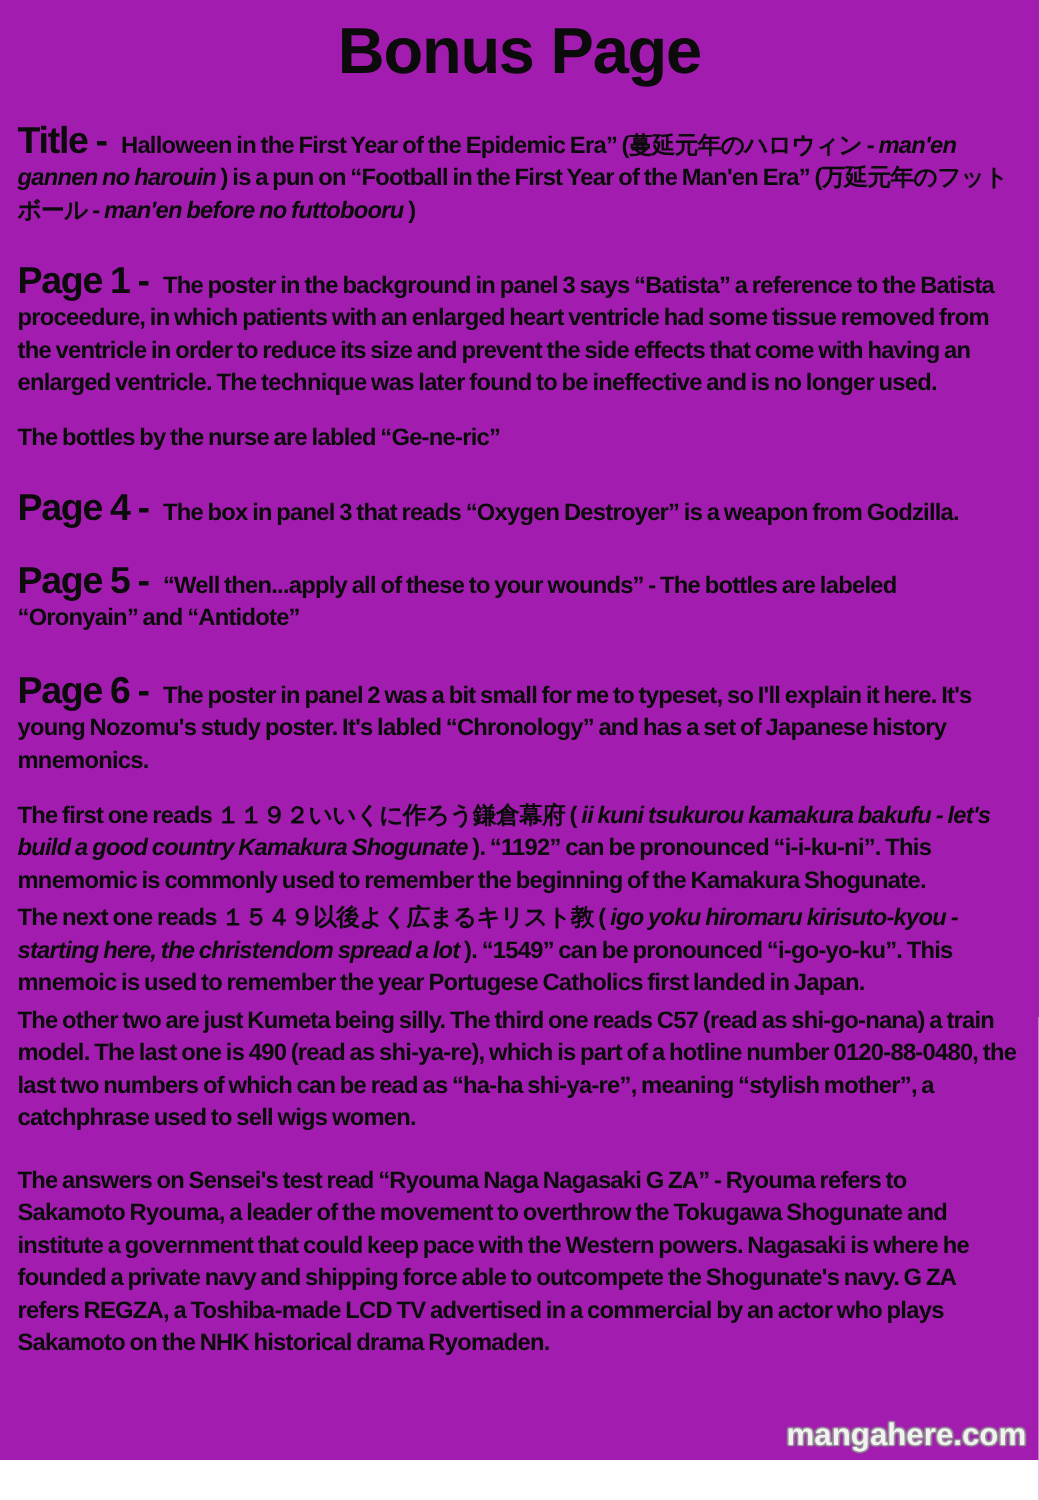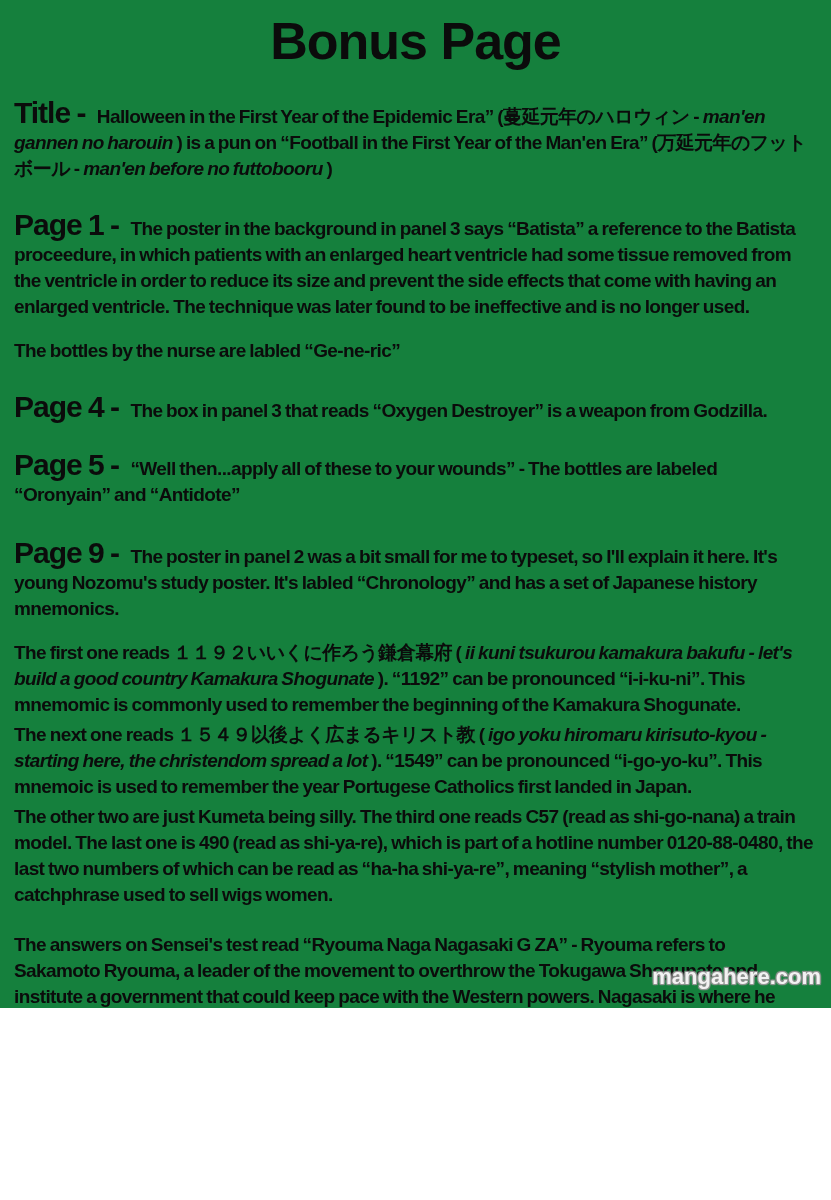--- a/index.html
+++ b/index.html
@@ -1,21 +1,21 @@
 <!DOCTYPE html>
 <html><head>
 <meta charset="utf-8">
 <style>
   * { box-sizing: border-box; }
   html, body { margin: 0; padding: 0; background: #ffffff; }
   .page {
     position: relative;
     width: 831px;
-    height: 1008px;
-    background: #15803d;
+    height: 1168px;
+    background: #a21caf;
     color: #0b0b0b;
     font-family: "Liberation Sans", "DejaVu Sans", sans-serif;
     font-weight: 700;
     overflow: hidden;
   }
   .main-title {
     margin: 0;
     padding-top: 10px;
     text-align: center;
     font-size: 52px;
@@ -41,22 +41,22 @@
   .it { font-style: italic; }
   .g14 { margin-top: 4px; }
   .g18 { margin-top: 18px; }
   .g24 { margin-top: 24px; }
   .g28 { margin-top: 28px; }
   .g30 { margin-top: 30px; }
   .g32 { margin-top: 32px; }
   .watermark {
     position: absolute;
     right: 10px;
-    bottom: 18px;
-    font-size: 22px;
+    bottom: 5px;
+    font-size: 25px;
     font-weight: 700;
     color: #f2f2f2;
     text-shadow:
       0 0 2px #8f8f8f, 0 0 2px #8f8f8f,
       1px 1px 1px #9a9a9a, -1px -1px 1px #9a9a9a,
       1px -1px 1px #9a9a9a, -1px 1px 1px #9a9a9a;
   }
 </style>
 </head>
 <body>
@@ -89,21 +89,21 @@
       <span class="h">Page 4 - </span>
       <span>The box in panel 3 that reads “Oxygen Destroyer” is a weapon from Godzilla.</span>
     </p>
 
     <p class="para g28">
       <span class="h">Page 5 - </span>
       <span>“Well then...apply all of these to your wounds” - The bottles are labeled “Oronyain” and “Antidote”</span>
     </p>
 
     <p class="para g32">
-      <span class="h">Page 9 - </span>
+      <span class="h">Page 6 - </span>
       <span>The poster in panel 2 was a bit small for me to typeset, so I'll explain it here. It's young Nozomu's study poster. It's labled “Chronology” and has a set of Japanese history mnemonics.</span>
     </p>
     <p class="para g18">
       <span>The first one reads １１９２いいくに作ろう鎌倉幕府 (</span>
       <span class="it">ii kuni tsukurou kamakura bakufu - let's build a good country Kamakura Shogunate</span>
       <span>). “1192” can be pronounced “i-i-ku-ni”. This mnemomic is commonly used to remember the beginning of the Kamakura Shogunate.</span>
     </p>
     <p class="para g14">
       <span>The next one reads １５４９以後よく広まるキリスト教 (</span>
       <span class="it">igo yoku hiromaru kirisuto-kyou - starting here, the christendom spread a lot</span>

